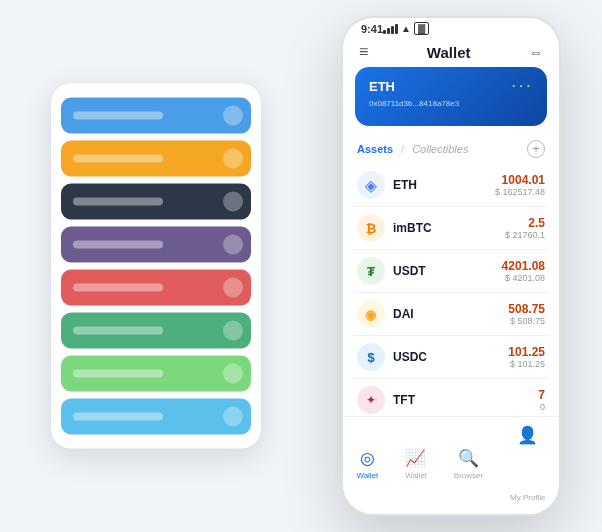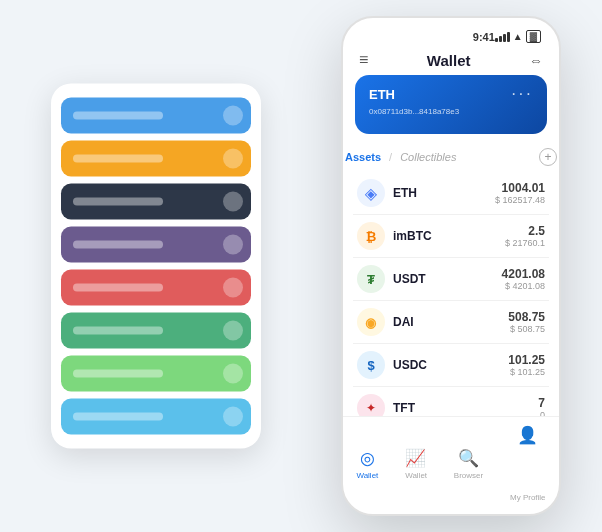--- a/index.html
+++ b/index.html
@@ -85,23 +85,23 @@
       overflow: hidden;
       z-index: 2;
       border: 2px solid #e0e0e0;
       display: flex;
       flex-direction: column;
     }
 
     
     .phone-status-bar {
       display: flex;
-      justify-content: flex-end;
-      align-items: center;
-      padding: 12px 18px 4px;
+      justify-content: flex-start;
+      align-items: center;
+      padding: 4px 18px 4px;
       font-size: 10px;
       color: #333;
       flex-shrink: 0;
     }
     .status-time { font-weight: 600; font-size: 11px; }
     .status-icons { display: flex; gap: 3px; align-items: center; }
     .signal-bars { display: flex; gap: 1px; align-items: flex-end; }
     .signal-bar { width: 3px; background: #333; border-radius: 1px; }
 
     
@@ -135,21 +135,21 @@
     .eth-card-dots { font-size: 16px; letter-spacing: 2px; opacity: 0.8; }
     .eth-card-address { font-size: 8px; opacity: 0.75; margin-bottom: 8px; }
     .eth-card-balance { font-size: 20px; font-weight: 700; }
     .eth-card-currency { font-size: 11px; margin-right: 4px; }
 
     
     .assets-header {
       display: flex;
       justify-content: space-between;
       align-items: center;
-      padding: 4px 2px 6px;
+      padding: 4px 14px 6px;
       flex-shrink: 0;
     }
     .assets-tabs { display: flex; gap: 8px; align-items: center; font-size: 11px; }
     .assets-tab-active { color: #1a73e8; font-weight: 600; }
     .assets-tab-sep { color: #ccc; }
     .assets-tab-inactive { color: #aaa; font-style: italic; }
     .assets-add { width: 18px; height: 18px; border: 1.5px solid #bbb; border-radius: 50%; display: flex; align-items: center; justify-content: center; font-size: 12px; color: #999; cursor: pointer; }
 
     
     .asset-list {
@@ -171,21 +171,21 @@
       height: 28px;
       border-radius: 50%;
       display: flex;
       align-items: center;
       justify-content: center;
       font-size: 14px;
       flex-shrink: 0;
     }
     .asset-name { font-size: 12px; font-weight: 600; color: #1a1a2e; }
     .asset-right { text-align: right; }
-    .asset-amount { font-size: 12px; font-weight: 600; color: #404040; margin-left: 47px; }
+    .asset-amount { font-size: 12px; font-weight: 600; color: #c2410c; margin-left: 47px; }
     .asset-value { font-size: 9px; color: #999; }
 
     
     .bottom-nav {
       display: flex;
       justify-content: space-around;
       align-items: center;
       padding: 8px 0 12px;
       border-top: 1px solid #f0f0f0;
       flex-shrink: 0;

